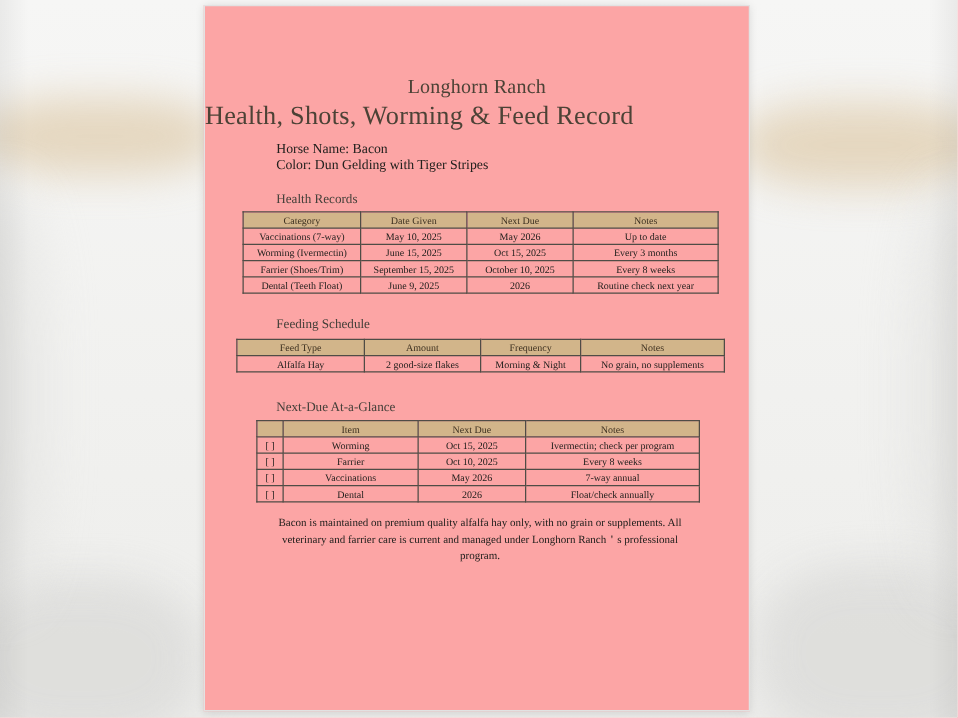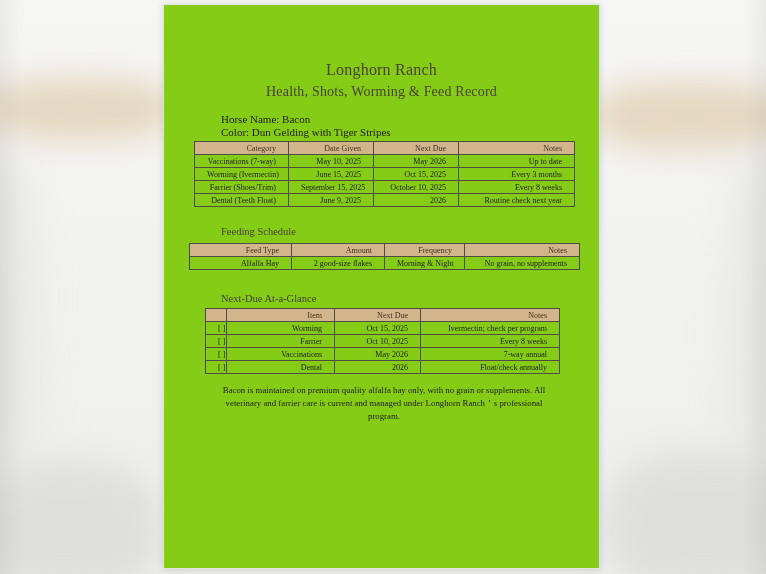--- a/index.html
+++ b/index.html
@@ -20,53 +20,53 @@
   .blob-gray-mid-right { left: 730px; top: 150px; width: 70px; height: 330px; background: #e2e2e0; opacity: .7; filter: blur(20px); }
   .edge-shade {
     position: absolute; inset: 0; pointer-events: none;
     background: linear-gradient(90deg, rgba(0,0,0,.05) 0%, rgba(0,0,0,0) 3%, rgba(0,0,0,0) 97%, rgba(0,0,0,.05) 100%);
   }
   
   .page {
     position: absolute; left: 163px; top: 4px;
     width: 437px; height: 565px;
     box-sizing: border-box;
-    background: #84cc16;
+    background: #fca5a5;
     border: 1px solid #e2e2e2;
     box-shadow: 0 1px 7px rgba(0,0,0,.13);
     color: #23211e;
   }
   .doc-title {
     margin: 54px 0 0; text-align: center;
     font-size: 16px; line-height: 22px; font-weight: normal;
     color: #4c4236; letter-spacing: .2px;
   }
   .doc-subtitle {
-    margin: 0; text-align: center;
-    font-size: 14px; line-height: 22px; font-weight: normal;
+    margin: 0; text-align: left;
+    font-size: 21px; line-height: 22px; font-weight: normal;
     color: #4c4236; letter-spacing: .2px;
   }
   .horse-info { margin: 10px 0 0 57px; font-size: 11px; line-height: 13px; }
   .section-heading {
     margin: 0 0 0 57px; font-size: 10.5px; line-height: 14px;
     font-weight: normal; color: #45403a;
   }
   .heading-health  { margin-top: 14px; }
   .heading-feeding { margin-top: 18px; }
   .heading-nextdue { margin-top: 22px; }
 
   table {
     border-collapse: collapse; table-layout: fixed;
     font-size: 8px; color: #23211e;
     font-family: "Liberation Serif", "DejaVu Serif", serif;
   }
   th, td {
     border: 1px solid #4f4c46;
     height: 12px; line-height: 11px;
-    padding: 0 12px; text-align: right; vertical-align: middle;
+    padding: 0 2px; text-align: center; vertical-align: middle;
     overflow: hidden; white-space: nowrap;
   }
   th { background: #d2b58a; color: #3d3020; font-weight: normal; }
 
   .health-table  { margin: 2px 0 0 30px; width: 380px; }
   .feeding-table { margin: 4px 0 0 25px; width: 390px; }
   .nextdue-table { margin: 2px 0 0 41px; width: 354px; }
 
   .footer-note {
     margin: 10px 0 0 57px; width: 326px;
@@ -87,20 +87,21 @@
 <div class="page">
 
   <h1 class="doc-title">Longhorn Ranch</h1>
   <h2 class="doc-subtitle">Health, Shots, Worming &amp; Feed Record</h2>
 
   <div class="horse-info">
     <div>Horse Name: Bacon</div>
     <div>Color: Dun Gelding with Tiger Stripes</div>
   </div>
 
+  <h3 class="section-heading heading-health">Health Records</h3>
   <table class="health-table">
     <colgroup>
         <col style="width:94px">
         <col style="width:85px">
         <col style="width:85px">
         <col style="width:116px">
       </colgroup>
     <thead>
       <tr>
         <th>Category</th>

